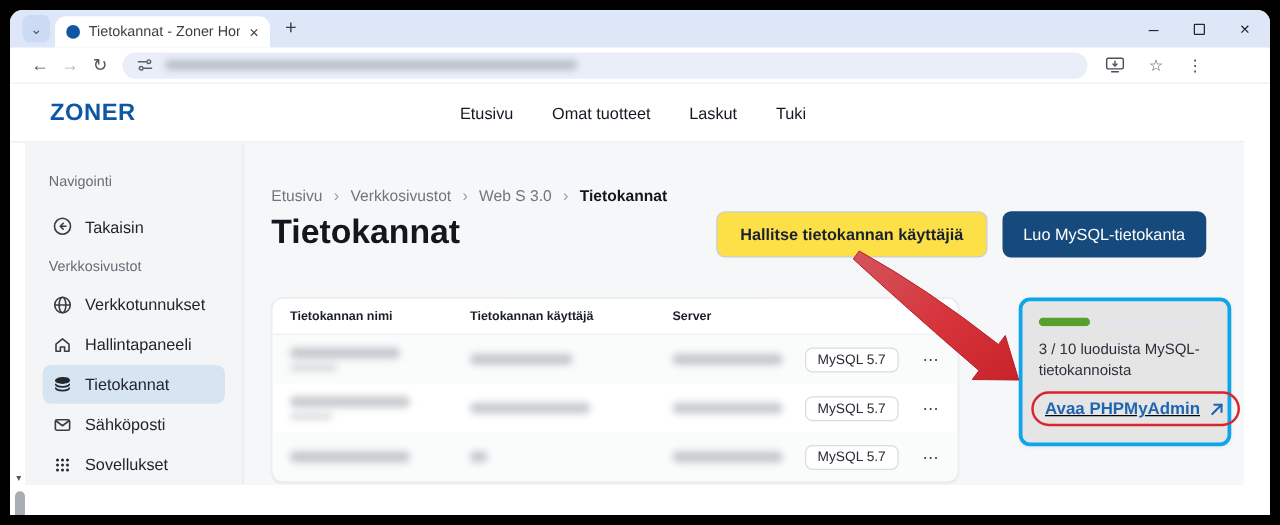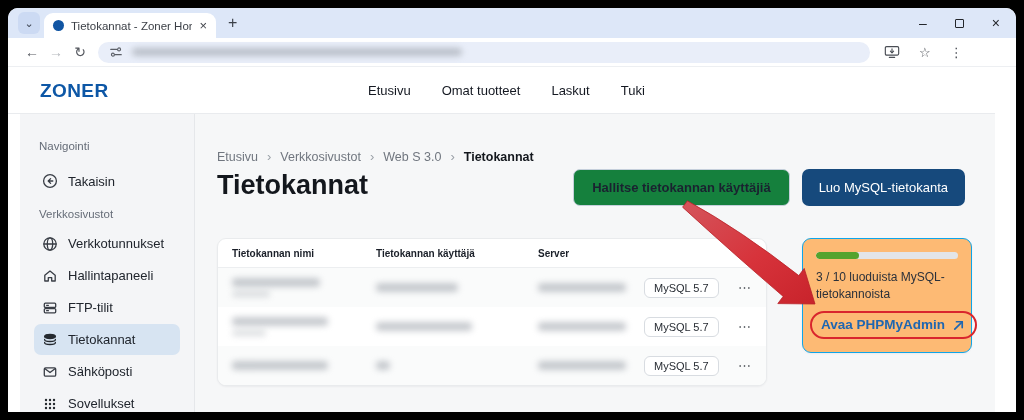--- a/index.html
+++ b/index.html
@@ -62,47 +62,47 @@
   .side-item.active { background:#d7e4f2; }
   .sicon { width:16px; height:16px; flex:0 0 auto; display:flex; align-items:center; justify-content:center; }
 
   .main { flex:1; position:relative; background:#f6f7f8; overflow:hidden; }
   .breadcrumb { position:absolute; left:22px; top:35px; display:flex; align-items:center; gap:9px;
                 font-size:12.5px; color:#70767f; }
   .breadcrumb .sep { color:#9aa0a7; font-size:13px; }
   .breadcrumb .last { color:#13171d; font-weight:700; }
   .page-title { position:absolute; left:22px; top:56px; font-size:27px; font-weight:800; color:#13171d; }
   .actions { position:absolute; right:30px; top:55px; display:flex; gap:12px; }
-  .btn-outline { height:37px; padding:0 18px; background:#15803d; border:1px solid #c5cfdb; border-radius:7px;
+  .btn-outline { height:37px; padding:0 18px; background:#fde047; border:1px solid #c5cfdb; border-radius:7px;
                  font-size:13px; font-weight:700; color:#1a2230; display:flex; align-items:center; }
   .btn-primary { height:37px; padding:0 17px; background:#16497c; border:none; border-radius:7px;
                  font-size:13px; font-weight:400; color:#fff; display:flex; align-items:center; }
 
   
   .table-card { position:absolute; left:22px; top:124px; width:550px; background:#fff;
                 border:1px solid #e9ebed; border-radius:9px; box-shadow:0 1px 2px rgba(16,24,40,.05); overflow:hidden; }
   .thead { display:grid; grid-template-columns:144px 162px 1fr 78px 30px; align-items:center;
            height:29px; padding:0 14px; border-bottom:1px solid #eceef0; }
   .thead span { font-size:10px; font-weight:700; color:#1a1f28; }
   .trow { display:grid; grid-template-columns:144px 162px 1fr 78px 30px; align-items:center; height:39px; padding:0 14px; }
   .trow.alt { background:#fafbfb; }
   .blur { background:#9aa0a8; opacity:.55; filter:blur(3px); border-radius:4px; height:9px; }
   .blur.sub { height:6px; margin-top:4px; opacity:.35; }
   .badge { justify-self:start; padding:3px 9px; border:1px solid #d8dce1; border-radius:6px;
            background:#fff; font-size:11px; color:#282d34; white-space:nowrap; }
   .more { text-align:right; color:#3f434a; font-size:13px; letter-spacing:1px; }
 
   
-  .usage-card { position:absolute; left:607px; top:124px; width:170px; background:#fdba74; border:1px solid #0ea5e9;
+  .usage-card { position:absolute; left:620px; top:124px; width:170px; background:#e5e5e5; border:3px solid #0ea5e9;
                 border-radius:9px; padding:13px 13px 13px; box-shadow:0 1px 2px rgba(16,24,40,.05); }
   .progress-track { height:7px; background:#e3e5e8; border-radius:4px; overflow:hidden; margin-bottom:10px; }
   .progress-fill { height:100%; background:#55a32e; border-radius:4px; }
   .usage-text { font-size:12px; font-weight:500; color:#2b313a; line-height:1.4; margin-bottom:8px; }
   .pma-annotation { display:inline-flex; align-items:flex-end; gap:7px; border:2.5px solid #d9262d;
-                    border-radius:15px; padding:4px 10px 5px 9px; margin-left:-6px; }
+                    border-radius:15px; padding:4px 10px 5px 9px; margin-left:-6px;text-decoration:underline; }
   .pma-link { font-size:13.5px; font-weight:800; color:#1e66b1; white-space:nowrap; }
 
   .arrow-svg { position:absolute; left:437px; top:77px; width:220px; height:140px; pointer-events:none; z-index:5; }
   svg.ln { stroke:#383d45; stroke-width:1.3; fill:none; stroke-linecap:round; stroke-linejoin:round; }
 </style>
 </head>
 <body>
 
 <div class="window">
 
@@ -186,31 +186,20 @@
 
           <div class="side-item item31">
             <span class="sicon">
               <svg class="ln" width="16" height="16" viewBox="0 0 16 16">
                 <path d="M2.8 7.3 8 3.1 l5.2 4.2 V13 H9.7 V9.6 H6.3 V13 H2.8 Z"></path>
               </svg>
             </span>
             <span>Hallintapaneeli</span>
           </div>
 
-          <div class="side-item item31">
-            <span class="sicon">
-              <svg class="ln" width="16" height="16" viewBox="0 0 16 16">
-                <rect x="2.3" y="3.2" width="11.4" height="4.2" rx="1"></rect>
-                <rect x="2.3" y="8.6" width="11.4" height="4.2" rx="1"></rect>
-                <line x1="4.6" y1="5.3" x2="6.4" y2="5.3"></line>
-                  <line x1="4.6" y1="10.7" x2="6.4" y2="10.7"></line>
-              </svg>
-            </span>
-            <span>FTP-tilit</span>
-          </div>
 
           <div class="side-item item31 active">
             <span class="sicon">
               <svg width="16" height="16" viewBox="0 0 16 16" fill="none" stroke="#24292f" stroke-width="1.3" stroke-linecap="round">
                 <ellipse cx="8" cy="4.4" rx="5.4" ry="2.1" fill="#24292f"></ellipse>
                 <path d="M2.6 7.4 a5.4 2.1 0 0 0 10.8 0"></path>
                 <path d="M2.6 10.4 a5.4 2.1 0 0 0 10.8 0"></path>
               </svg>
             </span>
             <span>Tietokannat</span>

